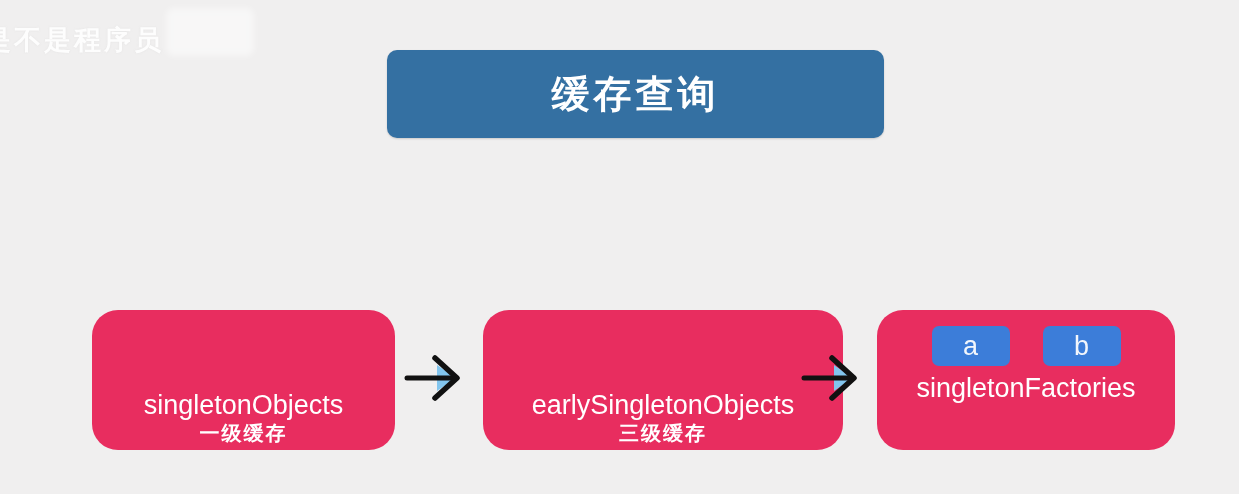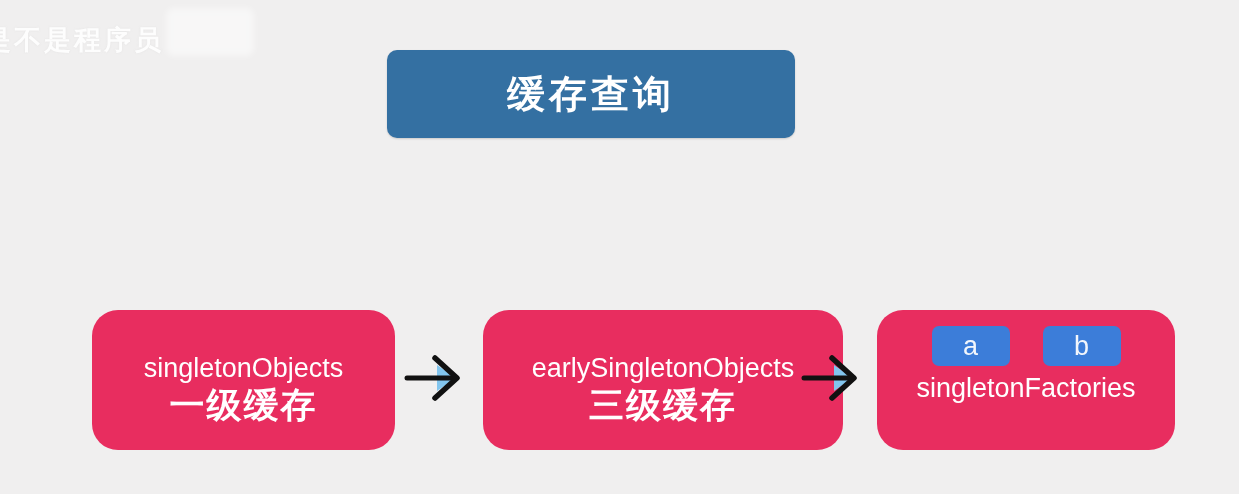--- a/index.html
+++ b/index.html
@@ -35,21 +35,21 @@
     height: 48px;
     background: rgba(255,255,255,0.5);
     border-radius: 8px;
     filter: blur(3px);
   }
   
   .title-box {
     position: absolute;
     left: 387px;
     top: 50px;
-    width: 408px;
+    width: 497px;
     height: 88px;
     background: #3470a2;
     border-radius: 10px;
     display: flex;
     align-items: center;
     justify-content: center;
     box-shadow: 0 1px 2px rgba(0,0,0,0.15);
   }
   .title-box .title-text {
     color: #ffffff;
@@ -65,39 +65,40 @@
     background: #e82d5f;
     border-radius: 26px;
     display: flex;
     flex-direction: column;
     align-items: center;
     color: #ffffff;
     box-sizing: border-box;
   }
   .cache-box.bottom-text {
     justify-content: flex-end;
-    padding-bottom: 24px;
+    padding-bottom: 5px;
   }
   .cache-box.top-chips {
     justify-content: flex-start;
     padding-top: 16px;
   }
   #box-level1 { left: 92px;  width: 303px; }
   #box-level2 { left: 483px; width: 360px; }
   #box-level3 { left: 877px; width: 298px; }
   .cache-name {
     font-size: 27px;
     font-weight: 400;
     line-height: 1.2;
   }
   .cache-label {
-    font-size: 35px;
+    font-size: 20px;
     font-weight: 700;
     line-height: 1.2;
     letter-spacing: 2px;
+    font-family: Liberation Serif, serif;
   }
   .chip-row {
     display: flex;
     gap: 33px;
     margin-bottom: 6px;
   }
   .chip {
     width: 78px;
     height: 40px;
     background: #3c7dd9;

